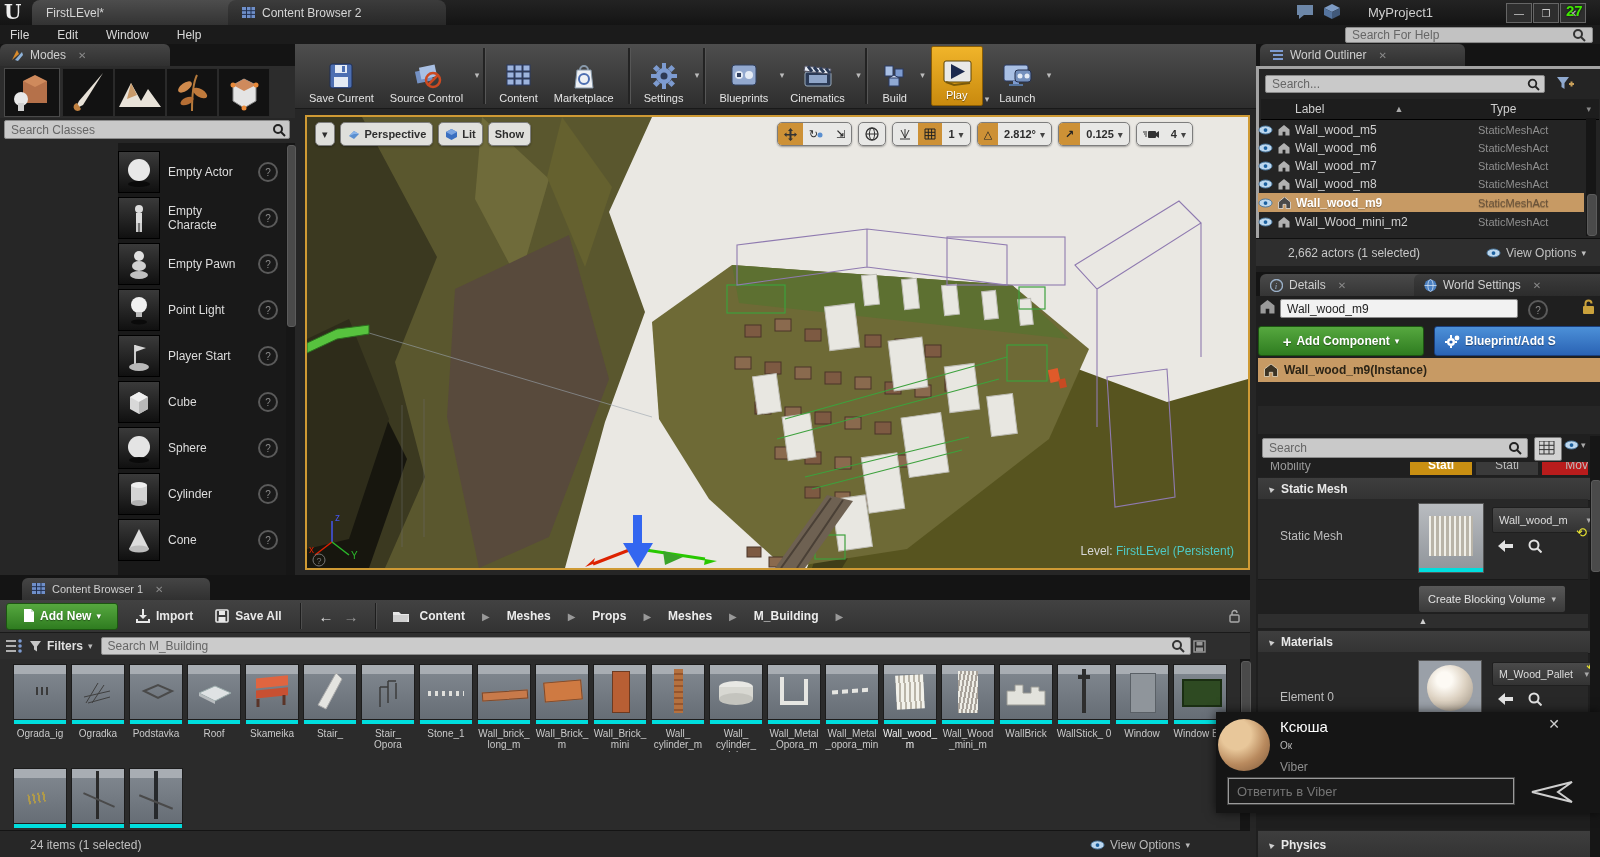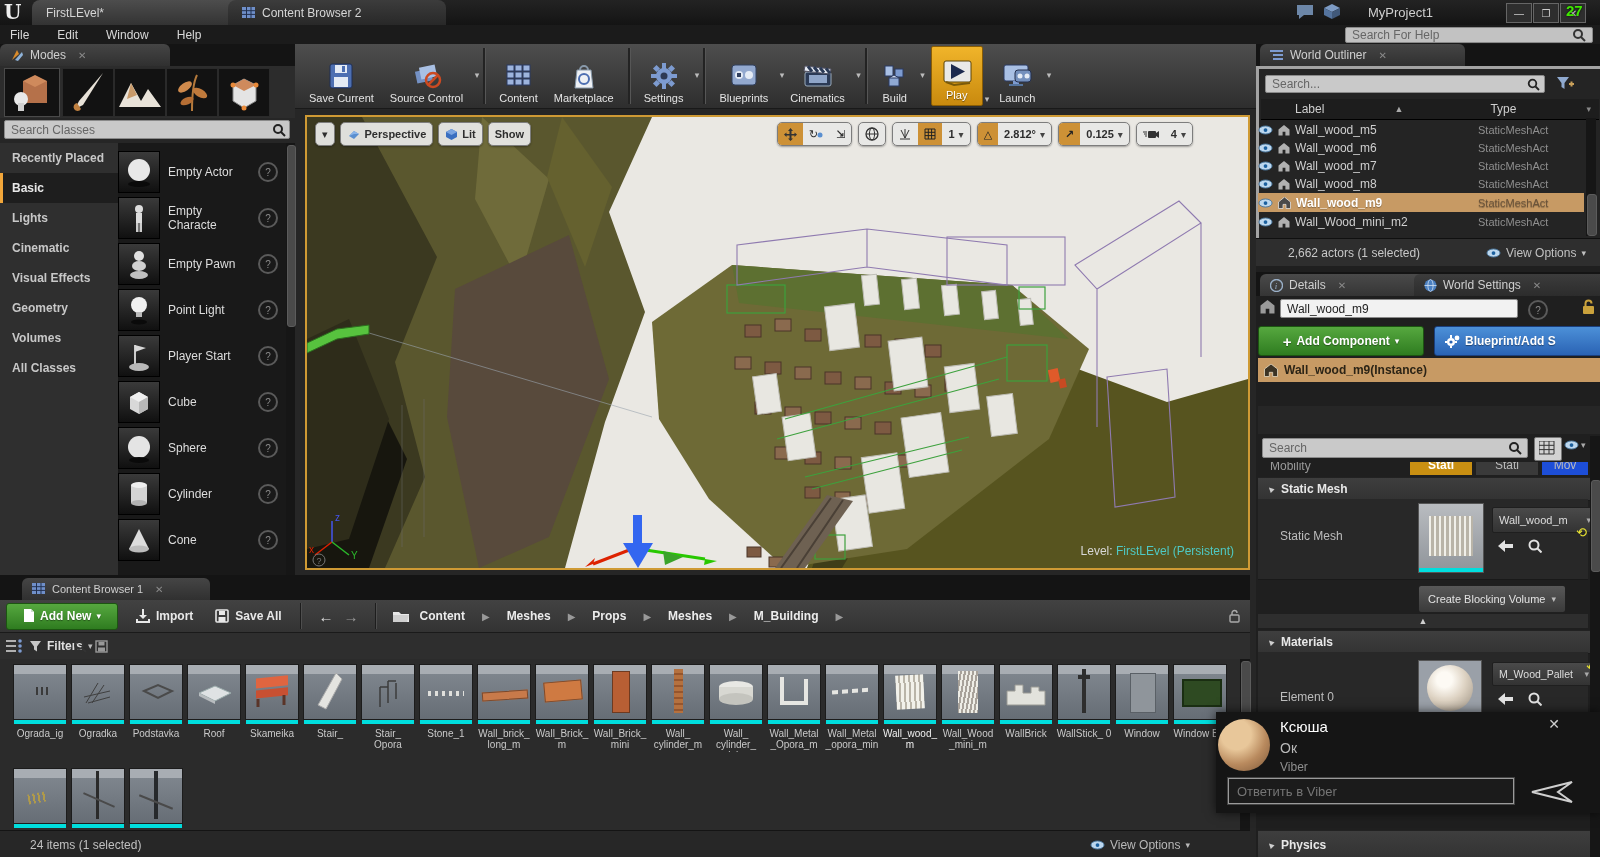--- a/index.html
+++ b/index.html
@@ -181,30 +181,20 @@
           <circle cx="25" cy="39" r="2.5" fill="#e88a3a"></circle>
         </svg>
     </div>
   </div>
   <input class="abs lightinput" style="left: 4px; top: 120px; width: 286px; height: 19px;" placeholder="Search Classes">
   <svg class="abs" style="left:272px;top:123px;" width="14" height="14">
       <circle cx="6" cy="6" r="4" fill="none" stroke="#222" stroke-width="2"></circle>
       <line x1="9" y1="9" x2="13" y2="13" stroke="#222" stroke-width="2"></line>
     </svg>
 
-  <div class="abs" style="left:0;top:143px;width:118px;height:432px;background:#2f2f2f;">
-    <div class="cat">Recently Placed</div>
-    <div class="cat sel">Basic</div>
-    <div class="cat">Lights</div>
-    <div class="cat">Cinematic</div>
-    <div class="cat">Visual Effects</div>
-    <div class="cat">Geometry</div>
-    <div class="cat">Volumes</div>
-    <div class="cat">All Classes</div>
-  </div>
   <div class="abs" style="left:118px;top:143px;width:168px;height:432px;background:#191919;overflow:hidden;">
     <div class="mitem" style="top:6px;">
       <div class="mthumb">
           <svg width="34" height="34">
             <circle cx="17" cy="15" r="11" fill="#e8e8e8"></circle>
             <ellipse cx="17" cy="29" rx="11" ry="3" fill="#0a0a0a"></ellipse>
           </svg>
         </div>
       <span>Empty Actor</span>
       <span class="qcirc">?</span>
@@ -837,21 +827,21 @@
         <ellipse cx="8" cy="5" rx="7" ry="4.3"></ellipse>
         <circle cx="8" cy="5" r="2" fill="#1a5f9e" stroke="none"></circle>
       </svg>
     <span style="font-size:9px;color:#aaa;">▾</span>
   </div>
 
   <div class="abs" style="left:1262px;top:462px;width:326px;height:13px;overflow:hidden;color:#9a9a9a;">
     <span class="abs" style="left:8px;top:-3px;">Mobility</span>
     <div class="abs" style="left:148px;top:-4px;width:62px;height:17px;background:#c98f12;color:#fff;font-weight:bold;text-align:center;"><span>Stati</span></div>
     <div class="abs" style="left:214px;top:-4px;width:62px;height:17px;background:#3a3a3a;color:#bbb;text-align:center;"><span>Stati</span></div>
-    <div class="abs" style="left:280px;top:-4px;width:46px;height:17px;background:#1d4ed8;color:#bbb;text-align:center;"><span>Mov</span></div>
+    <div class="abs" style="left:280px;top:-4px;width:46px;height:17px;background:#b91c1c;color:#bbb;text-align:right;"><span>Mov</span></div>
   </div>
 
   <div class="abs sechdr" style="left:1258px;top:477px;width:330px;height:22px;">
     <span class="tri">▲</span>
     <span>Static Mesh</span>
   </div>
   <div class="abs" style="left:1258px;top:499px;width:330px;height:80px;background:#282828;border-bottom:1px solid #191919;">
     <span class="abs" style="left:22px;top:30px;color:#bdbdbd;">Static Mesh</span>
     <div class="abs" style="left:160px;top:4px;width:64px;height:68px;border:1px solid #555;background:linear-gradient(#b9bcc0,#8f949a);">
       <div style="position:absolute;left:10px;top:12px;width:44px;height:40px;background:repeating-linear-gradient(90deg,#f0efe9 0 2px,#b9b4a8 2px 5px);"></div>
@@ -982,20 +972,21 @@
           <circle cx="14" cy="12" r="1.8"></circle>
         </g>
       </svg>
     <div class="flex" style="gap:5px;color:#e0e0e0;font-weight:bold;">
       <svg width="12" height="11">
           <path d="M0 0 H11 L7 5.5 V10.5 L4 8.5 V5.5Z" fill="#c8c8c8"></path>
         </svg>
       <span>Filters</span>
         <span style="font-size:9px;color:#bbb;">▾</span>
     </div>
+    <input class="lightinput" style="width: 1090px; height: 18px; background: rgb(203, 203, 203);" placeholder="Search M_Building">
     <svg style="margin-left:-28px;" width="14" height="14">
         <circle cx="6" cy="6" r="4" fill="none" stroke="#333" stroke-width="2"></circle>
         <line x1="9" y1="9" x2="13" y2="13" stroke="#333" stroke-width="2"></line>
       </svg>
     <svg width="13" height="13">
         <rect x="1" y="1" width="11" height="11" fill="none" stroke="#999" stroke-width="1.4"></rect>
         <rect x="3.5" y="2" width="6" height="3.5" fill="#999"></rect>
         <rect x="3" y="7.5" width="7" height="4" fill="#999"></rect>
       </svg>
   </div>
@@ -1208,21 +1199,21 @@
           <circle cx="8" cy="5" r="2" fill="#1a5f9e" stroke="none"></circle>
         </svg>
       <span>View Options</span>
         <span style="font-size:9px;">▾</span>
     </span>
   </div>
 
   <div class="abs viber">
     <div class="ava"></div>
     <div class="abs" style="left:64px;top:6px;color:#fff;font-size:15px;">Ксюша</div>
-    <div class="abs" style="left:64px;top:28px;color:#b8b8b8;font-size:14px;">Ок</div>
+    <div class="abs" style="left:64px;top:28px;color:#b8b8b8;font-size:10px;">Ок</div>
     <div class="abs" style="left:64px;top:48px;color:#8f8f8f;font-size:12px;">Viber</div>
     <div class="abs" style="right:40px;top:4px;color:#cfcfcf;font-size:14px;">✕</div>
     <input class="abs" style="left: 12px; top: 66px; width: 286px; height: 26px; background: rgb(27, 27, 27); border: 1px solid rgb(154, 154, 154); outline: rgb(68, 68, 68) solid 1px; color: rgb(207, 207, 207); font-size: 13px; padding: 0px 8px; font-family: inherit;" placeholder="Ответить в Viber">
     <svg class="abs" style="left:312px;top:66px;" width="52" height="28">
         <path class="sendico" d="M4 14 L44 4 L30 14 L44 24 Z M30 14 L44 4"></path>
       </svg>
   </div>
 
 </div>
 

